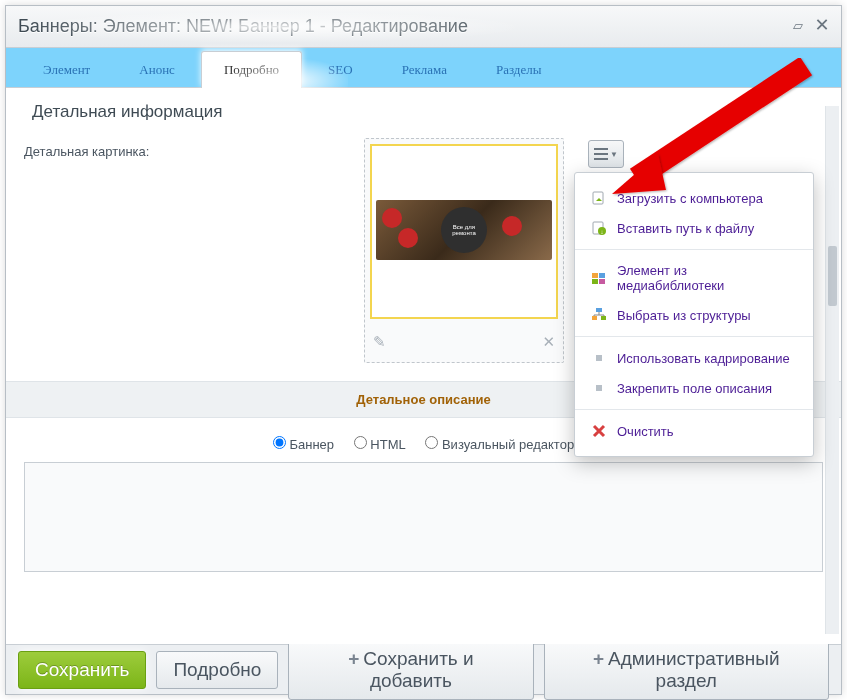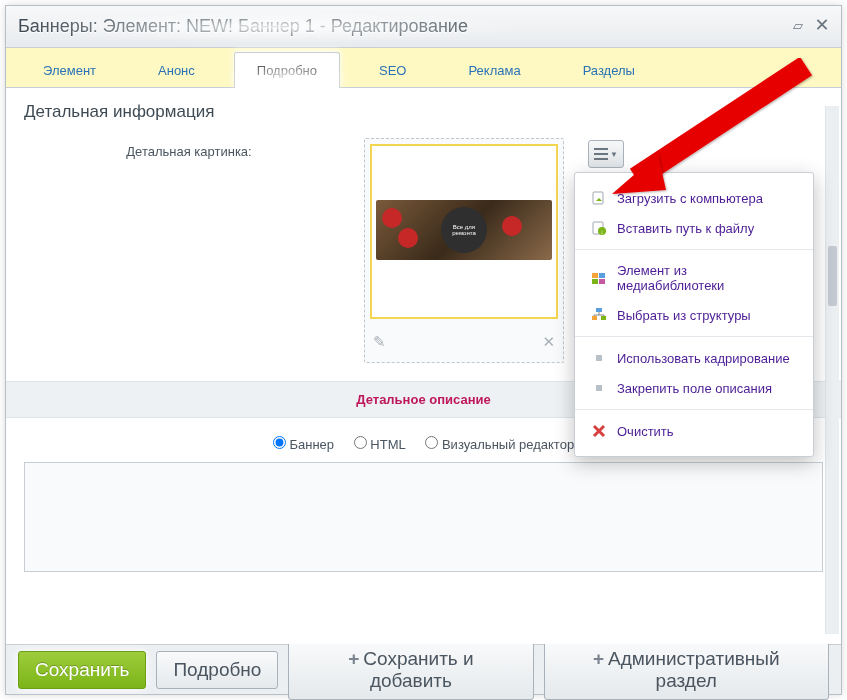--- a/index.html
+++ b/index.html
@@ -5,29 +5,29 @@
 * { box-sizing: border-box; margin: 0; padding: 0; }
 body { font-family: Arial, sans-serif; font-size: 13px; background: #fff; width: 847px; height: 700px; position: relative; overflow: hidden; }
 
 .window { position: absolute; top: 5px; left: 5px; right: 5px; bottom: 5px; background: #edeff1; border: 1px solid #b7bec5; box-shadow: 0 0 8px rgba(0,0,0,0.15); }
 
 .titlebar { height: 42px; background: linear-gradient(#f7f8f9,#e8ebee); border-bottom: 1px solid #c8ced4; display: flex; align-items: center; padding: 0 12px; position: relative; }
 .titlebar .title { font-size: 18px; color: #3f4b54; text-shadow: 0 1px 0 #fff; }
 .titlebar .close { position: absolute; right: 10px; top: 10px; width: 18px; height: 18px; color: #6b7680; cursor: pointer; font-size: 18px; text-align: center; line-height: 18px; }
 .titlebar .fs { position: absolute; right: 34px; top: 12px; width: 14px; height: 14px; color: #6b7680; cursor: pointer; }
 
-.tab-row { height: 40px; background: #fef9c3; display: flex; align-items: flex-end; padding: 0 14px; gap: 16px; border-bottom: 1px solid #c8ced4; }
+.tab-row { height: 40px; background: #7dd3fc; display: flex; align-items: flex-end; padding: 0 14px; gap: 3px; border-bottom: 1px solid #c8ced4; font-family: Liberation Serif, serif; }
 .tab { padding: 10px 22px; color: #2a72b5; cursor: pointer; border: 1px solid transparent; border-bottom: none; background: transparent; position: relative; top: 1px; }
 .tab.active { background: #fff; border-color: #c8ced4; border-radius: 3px 3px 0 0; color: #333; box-shadow: 0 -2px 6px rgba(255,255,255,0.9); }
 
 .content { background: #fff; margin: 0; padding: 14px 18px 8px 18px; height: calc(100% - 42px - 40px - 50px); overflow-y: auto; position: relative; }
-.section-title { font-size: 17px; color: #3f4b54; margin-bottom: 16px; }
+.section-title { font-size: 17px; color: #3f4b54; margin-bottom: 16px; margin-left: 8px; }
 
 .row { display: flex; margin-bottom: 14px; }
-.row .label { width: 340px; text-align: center; padding-right: 10px; padding-top: 6px; color: #4a5560; }
+.row .label { width: 340px; text-align: left; padding-right: 10px; padding-top: 6px; color: #4a5560; }
 .row .field { flex: 1; position: relative; }
 
 .image-frame { width: 200px; height: 225px; border: 1px dashed #c0c6cc; border-radius: 2px; padding: 5px; background: #f9fafb; position: relative; }
 .image-inner { width: 188px; height: 175px; border: 2px solid #f3d54f; background: #fff; position: relative; overflow: hidden; }
 .thumb { position: absolute; top: 54px; left: 4px; right: 4px; height: 60px; background: linear-gradient(135deg,#7a5a3a 0%, #3a2a1a 50%, #8a6a4a 100%); border-radius: 2px; overflow: hidden; }
 .thumb .circ { position: absolute; width: 46px; height: 46px; border-radius: 50%; background: #2f2f2f; left: 50%; top: 50%; transform: translate(-50%,-50%); color: #fff; font-size: 6px; display:flex; align-items:center; justify-content:center; text-align:center; }
 .thumb .tag { position: absolute; width: 20px; height: 20px; background: #c62828; border-radius: 50%; }
 .thumb .t1 { left: 6px; top: 8px; }
 .thumb .t2 { left: 22px; top: 28px; }
 .thumb .t3 { right: 30px; top: 16px; }
@@ -36,21 +36,21 @@
 
 .menu-btn { display: inline-flex; align-items: center; justify-content: center; width: 36px; height: 28px; background: linear-gradient(#f6f7f8,#dfe4e8); border: 1px solid #a9b2bb; border-radius: 3px; margin-left: 14px; vertical-align: top; cursor: pointer; position: absolute; left: 210px; top: 2px; }
 .menu-btn svg { width: 14px; height: 12px; }
 .menu-btn .dd { font-size: 8px; color: #6b7680; margin-left: 2px; }
 
 .dropdown { position: absolute; left: 210px; top: 34px; width: 240px; background: #fff; border: 1px solid #c8ced4; border-radius: 3px; box-shadow: 0 6px 20px rgba(0,0,0,0.25); padding: 10px 0; z-index: 20; }
 .dropdown .item { padding: 7px 16px; display: flex; align-items: center; gap: 10px; color: #4c1d95; cursor: pointer; }
 .dropdown .sep { height: 1px; background: #e3e7eb; margin: 6px 0; }
 .dropdown .ico { width: 16px; height: 16px; display: inline-flex; align-items: center; justify-content: center; }
 
-.desc-header { background: #eef1f3; border-top: 1px solid #dfe4e8; border-bottom: 1px solid #dfe4e8; text-align: center; padding: 10px; font-weight: bold; color: #be185d; margin: 18px -18px 12px -18px; }
+.desc-header { background: #eef1f3; border-top: 1px solid #dfe4e8; border-bottom: 1px solid #dfe4e8; text-align: center; padding: 10px; font-weight: bold; color: #a16207; margin: 18px -18px 12px -18px; }
 .radio-row { text-align: center; padding: 6px 0 10px 0; color: #4a5560; }
 .radio-row label { margin: 0 8px; }
 .textarea { width: 100%; height: 110px; border: 1px solid #c8ced4; background: #f9fafb; resize: none; }
 
 .footer { height: 50px; background: #eceff2; border-top: 1px solid #c8ced4; display: flex; align-items: center; padding: 0 12px; gap: 10px; }
 .btn { padding: 7px 16px; border-radius: 3px; border: 1px solid #a9b2bb; background: linear-gradient(#f9fafb,#e5e9ec); color: #4a5560; cursor: pointer; font-size: 19px; }
 .btn.primary { background: linear-gradient(#9dcc3c,#7cb518); border-color: #6aa012; color: #fff; text-shadow: 0 -1px 0 rgba(0,0,0,0.25); box-shadow: 0 0 10px rgba(255,255,255,0.9); }
 .footer .right { margin-left: auto; display: flex; gap: 10px; }
 .plus { color: #7a8490; margin-right: 4px; font-weight: bold; }
 

